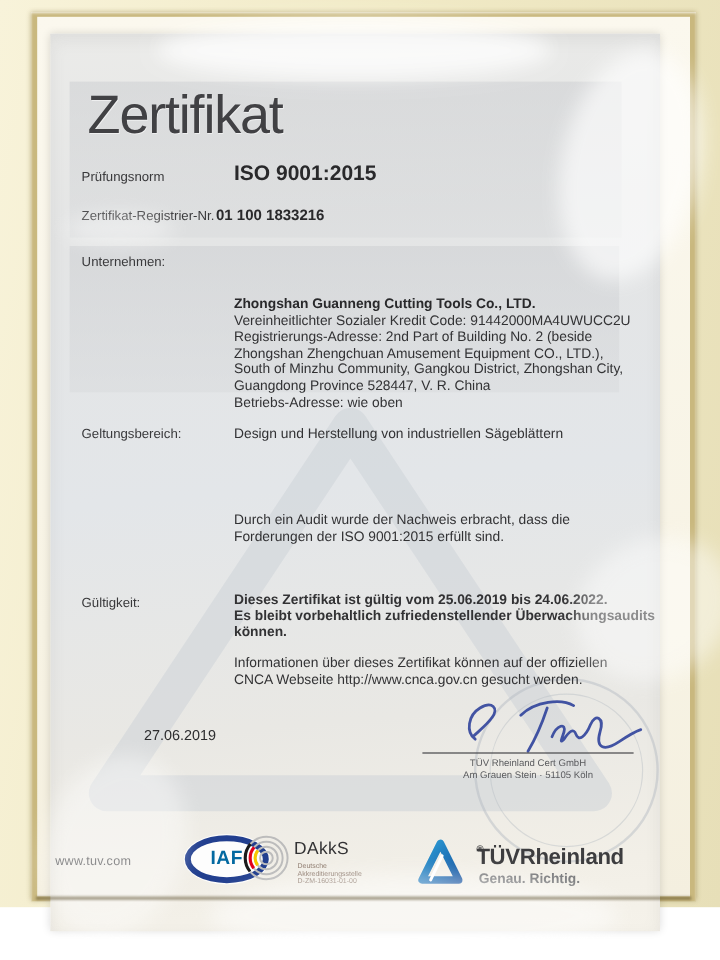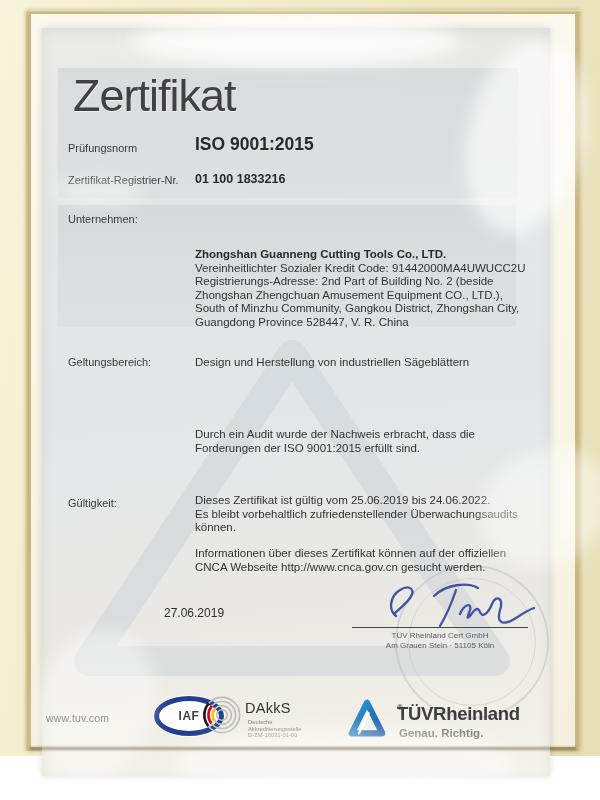--- a/index.html
+++ b/index.html
@@ -36,52 +36,52 @@
   
   .title{left:31px;top:42px;margin:0;font-size:45px;font-weight:400;letter-spacing:-1px;
     color:#414144;text-shadow:.5px .5px 0 rgba(255,255,255,.55);}
   .lbl{font-size:11px;color:#39393b;white-space:nowrap;}
   .val,.ln{font-size:11.5px;color:#323234;white-space:nowrap;}
   .b{font-weight:700;color:#29292b;}
 
   .l-standard{left:26px;top:114px;}
   .v-standard{left:153px;top:106px;font-size:17.5px;}
   .l-registry{left:26px;top:146px;}
-  .v-registry{left:153px;top:144px;font-size:12.5px;}
+  .v-registry{left:138px;top:144px;font-size:12.5px;}
 
   .l-company{left:26px;top:185px;}
   .company-block{left:153px;top:184px;width:330px;height:100px;margin-top:36px;}
   .company-block .ln{position:static;display:block;line-height:13.6px;}
 
   .l-scope{left:26px;top:328px;}
   .v-scope{left:153px;top:328px;}
 
   .audit-block{left:153px;top:400px;}
   .audit-block .ln{position:static;display:block;line-height:13.6px;}
 
   .l-validity{left:26px;top:469px;}
   .validity-block{left:153px;top:466px;}
-  .validity-block .ln{position:static;display:block;line-height:13.6px;}
+  .validity-block .ln{position:static;display:block;line-height:13.6px;font-weight:bold;}
 
   .info-block{left:153px;top:519px;}
   .info-block .ln{position:static;display:block;line-height:13.6px;}
 
-  .issue-date{left:78px;top:578px;font-size:12px;color:#2c2c2e;margin-left:44px;}
+  .issue-date{left:78px;top:578px;font-size:12px;color:#2c2c2e;}
 
   .sig-svg{left:340px;top:552px;width:160px;height:54px;overflow:visible;}
   .sig-line{left:310px;top:599px;width:176px;height:1.2px;background:#46474a;}
   .sig-block{left:310px;top:603px;width:176px;text-align:center;}
   .sig-block .sig-ln{position:static;display:block;font-size:8px;line-height:10px;color:#5a5b5e;white-space:nowrap;}
 
   
   .website{left:4px;top:684px;font-size:10.5px;letter-spacing:.2px;color:#3f3f41;}
   .iaf{left:112px;top:668px;width:60px;height:30px;border-radius:50%;
     border:5px solid #223f8f;background:#fdfdfd;display:flex;align-items:center;justify-content:center;
     box-shadow:0 0 0 1px rgba(255,255,255,.8);}
-  .iaf span{position:static;font-size:12px;font-weight:700;color:#404040;letter-spacing:.5px;}
+  .iaf span{position:static;font-size:16px;font-weight:700;color:#0369a1;letter-spacing:.5px;}
   .dakks-svg{left:160px;top:667px;width:40px;height:40px;}
   .dakks-name{left:203px;top:672px;font-size:14.5px;font-weight:400;color:#333335;letter-spacing:.3px;}
   .dakks-sub{left:206px;top:691px;}
   .dakks-sub .dk-ln{position:static;display:block;font-size:5.8px;line-height:6.6px;color:#8d7a6d;white-space:nowrap;}
   .tuv-logo{left:304px;top:669px;width:42px;height:42px;}
   .tuv-brand{left:355px;top:675px;font-size:18.5px;font-weight:700;color:#3d3d3f;letter-spacing:-.3px;white-space:nowrap;}
   .tuv-brand sup{font-size:8px;}
   .tuv-tagline{left:357px;top:699px;font-size:11.5px;font-weight:700;color:#77787a;}
 
   
@@ -119,20 +119,21 @@
     <div class="val b v-registry">01 100 1833216</div>
 
     <div class="lbl l-company">Unternehmen:</div>
     <div class="company-block">
       <div class="ln b">Zhongshan Guanneng Cutting Tools Co., LTD.</div>
       <div class="ln">Vereinheitlichter Sozialer Kredit Code: 91442000MA4UWUCC2U</div>
       <div class="ln">Registrierungs-Adresse: 2nd Part of Building No. 2 (beside</div>
       <div class="ln">Zhongshan Zhengchuan Amusement Equipment CO., LTD.),</div>
       <div class="ln">South of Minzhu Community, Gangkou District, Zhongshan City,</div>
       <div class="ln">Guangdong Province 528447, V. R. China</div>
+      <div class="ln">Betriebs-Adresse: wie oben</div>
     </div>
 
     <div class="lbl l-scope">Geltungsbereich:</div>
     <div class="val v-scope">Design und Herstellung von industriellen Sägeblättern</div>
 
     <div class="audit-block">
       <div class="ln">Durch ein Audit wurde der Nachweis erbracht, dass die</div>
       <div class="ln">Forderungen der ISO 9001:2015 erfüllt sind.</div>
     </div>
 

